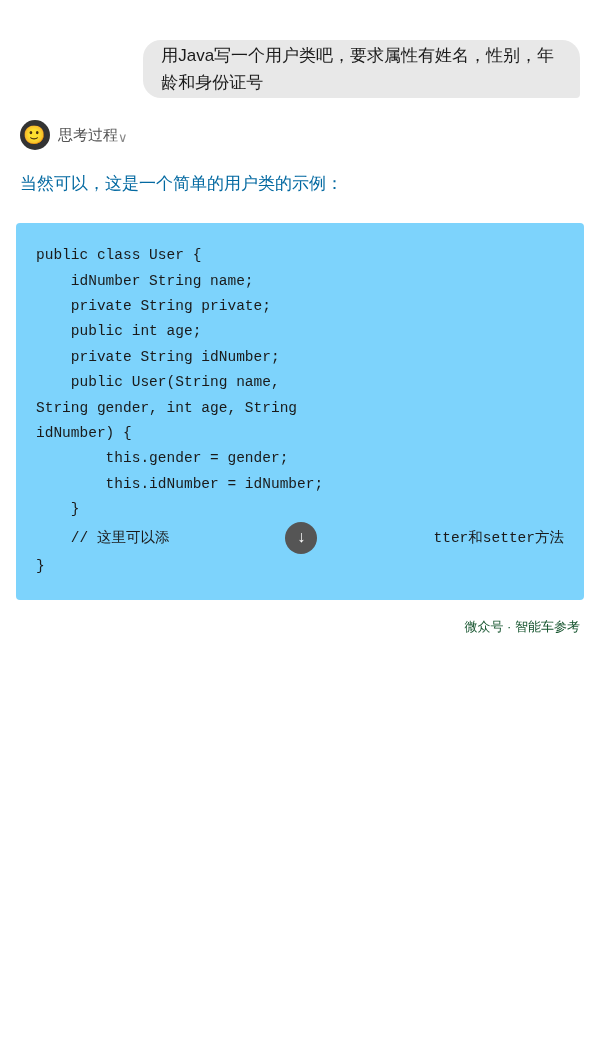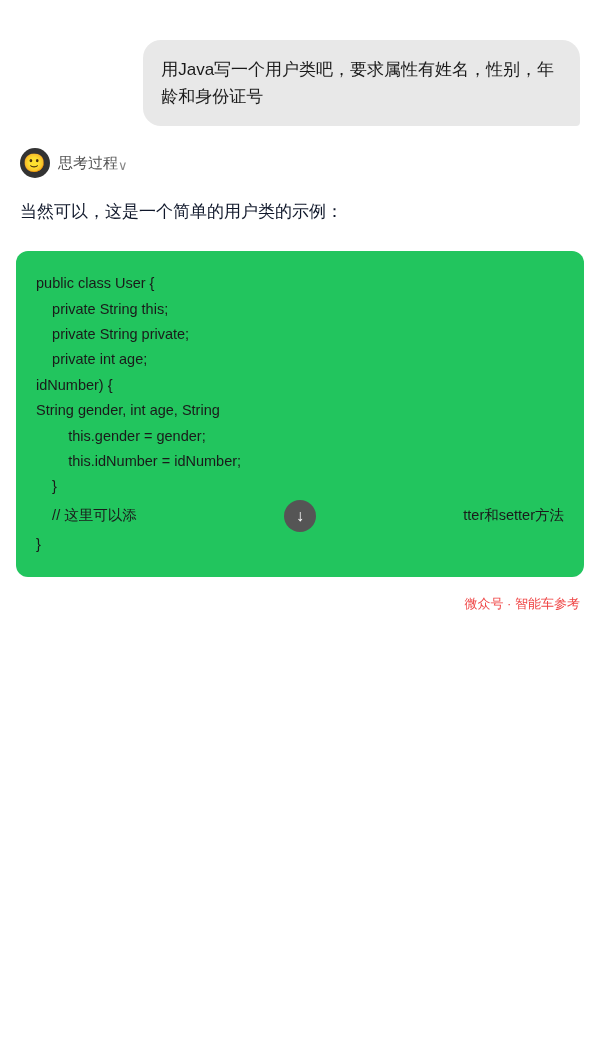--- a/index.html
+++ b/index.html
@@ -28,21 +28,21 @@
     
     .user-message {
       display: flex;
       justify-content: flex-end;
       padding: 10px 20px;
     }
 
     .user-bubble {
       background-color: #e8e8e8;
       border-radius: 18px 18px 4px 18px;
-      padding: 16px 18px;
+      padding: 2px 18px;
       max-width: 78%;
       font-size: 17px;
       line-height: 1.6;
       color: #1a1a1a;
     }
 
     
     .thinking-row {
       display: flex;
       align-items: center;
@@ -67,47 +67,47 @@
       display: flex;
       align-items: flex-end;
       cursor: pointer;
     }
 
     
     .assistant-text {
       padding: 8px 20px 16px 20px;
       font-size: 17px;
       line-height: 1.7;
-      color: #0f172a;
+      color: #0369a1;
     }
 
     
     .code-block-wrapper {
       margin: 8px 16px;
-      background-color: #22c55e;
-      border-radius: 12px;
+      background-color: #7dd3fc;
+      border-radius: 4px;
       padding: 20px 20px;
-      font-family: Liberation Sans, sans-serif;
+      font-family: Liberation Mono, monospace;
       font-size: 14.5px;
       line-height: 1.75;
       color: #1a1a1a;
       overflow-x: auto;
     }
 
     .code-line {
       white-space: pre;
       display: block;
     }
 
     
     .footer {
       display: flex;
       justify-content: flex-end;
       padding: 10px 20px 4px 20px;
-      color: #ef4444;
+      color: #14532d;
       font-size: 13px;
     }
 
     .scroll-btn-inline {
       display: inline-flex;
       align-items: center;
       justify-content: center;
       width: 32px;
       height: 32px;
       border-radius: 50%;
@@ -143,25 +143,27 @@
       <span style="font-size:13px; color:#888;">∨</span>
     </div>
   </div>
 
   <div class="assistant-text">
     <span>当然可以，这是一个简单的用户类的示例：</span>
   </div>
 
   <div class="code-block-wrapper">
     <span class="code-line">public class User {</span>
-    <span class="code-line">    private String this;</span>
+    <span class="code-line">    idNumber String name;</span>
     <span class="code-line">    private String private;</span>
-    <span class="code-line">    private int age;</span>
+    <span class="code-line">    public int age;</span>
+    <span class="code-line">    private String idNumber;</span>
+    <span class="code-line">    public User(String name,</span>
+    <span class="code-line">String gender, int age, String</span>
     <span class="code-line">idNumber) {</span>
-    <span class="code-line">String gender, int age, String</span>
     <span class="code-line">        this.gender = gender;</span>
     <span class="code-line">        this.idNumber = idNumber;</span>
     <span class="code-line">    }</span>
     <span class="code-line" style="display:flex; align-items:center; white-space: normal; flex-wrap: nowrap; justify-content: space-between;">
       <span style="white-space:pre;">    // 这里可以添</span>
       <span class="scroll-btn-inline">
         <span class="scroll-btn-inline-arrow">↓</span>
       </span>
       <span>tter和setter方法</span>
     </span>

